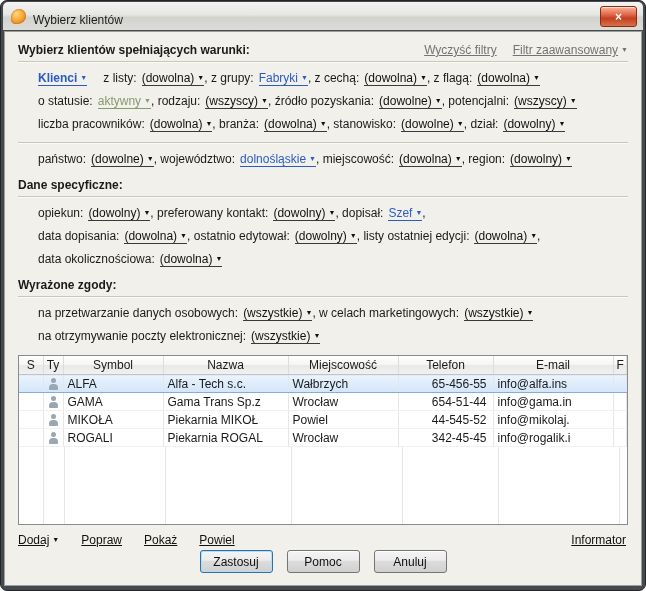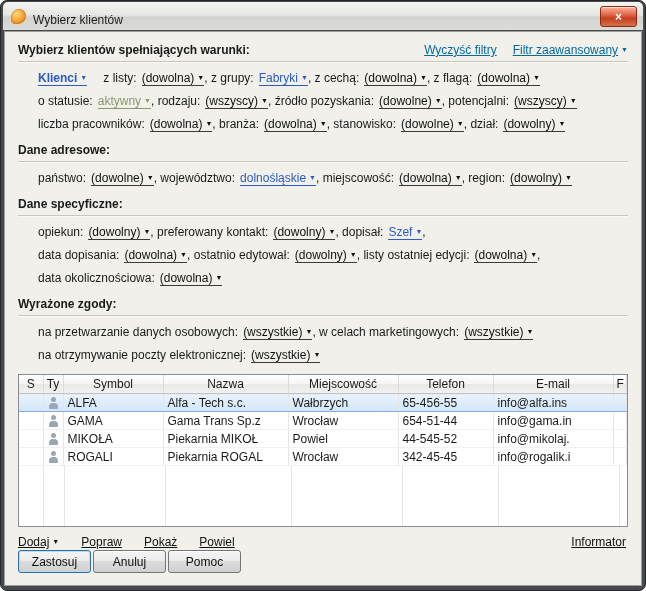--- a/index.html
+++ b/index.html
@@ -30,51 +30,51 @@
 
   .row{margin:0 0 7px 20px;line-height:15px;white-space:nowrap;}
   .lbl{margin-right:5px;}
   .lbl.ml{margin-left:16px;}
   .comma{margin:0;}
   .dd{color:#111;border-bottom:1px solid #3a3a3a;cursor:pointer;white-space:nowrap;text-decoration:none;}
   .dd .arr{font-size:7px;margin-left:3px;vertical-align:2px;}
   .dd.blue{color:#2b5cc4;border-bottom-color:#2b5cc4;}
   .dd.strong{font-weight:bold;}
   .dd.olive{color:#879a70;border-bottom-color:#879a70;}
-  .head-links a{color:#0369a1;cursor:pointer;}
+  .head-links a{color:#737373;cursor:pointer;}
   .hlink-text{text-decoration:underline;}
   .head-links .gap{margin-left:16px;}
   .head-links .arr{font-size:7px;margin-left:3px;vertical-align:2px;text-decoration:none;}
 
   .grid{margin-top:4px;border:1px solid #878c91;background:#fff;height:168px;
     display:flex;flex-direction:column;overflow:hidden;}
   .grid table{border-collapse:collapse;table-layout:fixed;width:100%;font-size:12px;}
   .grid th{height:18px;font-weight:normal;text-align:center;padding:0 3px;
     background:linear-gradient(#ffffff,#f5f5f4 50%,#e9e9e8 51%,#f0f0ef);
     border-right:1px solid #dcdcdc;border-bottom:1px solid #c3c3c3;
     overflow:hidden;white-space:nowrap;cursor:pointer;}
   .grid td{height:17px;padding:0 4px;border-right:1px solid #e6e6e6;border-bottom:1px solid #f1f1f1;
     overflow:hidden;white-space:nowrap;}
   .grid tr.sel td{background:linear-gradient(#eaf3fd,#d2e6f9);
     border-top:1px solid #84acdd;border-bottom:1px solid #84acdd;margin-top:8px;}
-  .grid td.num{padding-right:6px;}
+  .grid td.num{text-align:right;padding-right:6px;}
   .grid-fill{flex:1;display:flex;}
   .gf{border-right:1px solid #e6e6e6;height:100%;}
   .person-icon{position:relative;display:inline-block;width:11px;height:12px;vertical-align:-2px;}
   .person-icon::before{content:"";position:absolute;top:0;left:3px;width:5px;height:5px;border-radius:50%;background:#9aa6b2;}
   .person-icon::after{content:"";position:absolute;bottom:0;left:1px;width:9px;height:6px;border-radius:4px 4px 1px 1px;background:#9aa6b2;}
 
   .footer-links{display:flex;align-items:center;margin-top:7px;line-height:15px;}
   .footer-links a{color:#111;cursor:pointer;margin-right:22px;text-decoration:none;}
   .flink-text{text-decoration:underline;}
   .footer-links .arr{font-size:7px;margin-left:3px;vertical-align:2px;}
   .footer-links .spacer{flex:1;}
   .footer-links a.last{margin-right:2px;}
 
-  .button-row{margin-top:auto;display:flex;justify-content:flex-start;gap:2px;}
+  .button-row{margin-top:auto;display:flex;justify-content:center;gap:14px;}
   .btn{min-width:73px;height:23px;padding:0 10px;font-family:"Liberation Sans","DejaVu Sans",sans-serif;
     font-size:12px;color:#111;border:1px solid #757575;border-radius:3px;
     background:linear-gradient(#f4f4f4,#ececec 45%,#dddddd 46%,#d0d0d0);
     box-shadow:inset 0 1px 0 #ffffff;cursor:pointer;}
   .btn.default{border-color:#2f6fa5;box-shadow:inset 0 0 0 1px #b8dcf0,inset 0 1px 0 #eaf6fd;}
 </style>
 </head>
 <body>
 
 <div class="window">
@@ -93,23 +93,20 @@
       <span class="head-links"><a><span class="hlink-text">Wyczyść filtry</span></a><a class="gap"><span class="hlink-text">Filtr zaawansowany</span><span class="arr">▼</span></a></span>
     </div>
     <div class="sep"></div>
 
     <div class="row"><a class="dd blue strong"><span>Klienci</span><span class="arr">▼</span></a><span class="lbl ml">z listy:</span><a class="dd"><span>(dowolna)</span><span class="arr">▼</span></a><span class="lbl">, z grupy:</span><a class="dd blue"><span>Fabryki</span><span class="arr">▼</span></a><span class="lbl">, z cechą:</span><a class="dd"><span>(dowolna)</span><span class="arr">▼</span></a><span class="lbl">, z flagą:</span><a class="dd"><span>(dowolna)</span><span class="arr">▼</span></a></div>
 
     <div class="row"><span class="lbl">o statusie:</span><a class="dd olive"><span>aktywny</span><span class="arr">▼</span></a><span class="lbl">, rodzaju:</span><a class="dd"><span>(wszyscy)</span><span class="arr">▼</span></a><span class="lbl">, źródło pozyskania:</span><a class="dd"><span>(dowolne)</span><span class="arr">▼</span></a><span class="lbl">, potencjalni:</span><a class="dd"><span>(wszyscy)</span><span class="arr">▼</span></a></div>
 
     <div class="row"><span class="lbl">liczba pracowników:</span><a class="dd"><span>(dowolna)</span><span class="arr">▼</span></a><span class="lbl">, branża:</span><a class="dd"><span>(dowolna)</span><span class="arr">▼</span></a><span class="lbl">, stanowisko:</span><a class="dd"><span>(dowolne)</span><span class="arr">▼</span></a><span class="lbl">, dział:</span><a class="dd"><span>(dowolny)</span><span class="arr">▼</span></a></div>
 
-    <div class="sec-head mt">
-      <span class="sec-title">Dane adresowe:</span>
-    </div>
     <div class="sep"></div>
 
     <div class="row"><span class="lbl">państwo:</span><a class="dd"><span>(dowolne)</span><span class="arr">▼</span></a><span class="lbl">, województwo:</span><a class="dd blue"><span>dolnośląskie</span><span class="arr">▼</span></a><span class="lbl">, miejscowość:</span><a class="dd"><span>(dowolna)</span><span class="arr">▼</span></a><span class="lbl">, region:</span><a class="dd"><span>(dowolny)</span><span class="arr">▼</span></a></div>
 
     <div class="sec-head mt">
       <span class="sec-title">Dane specyficzne:</span>
     </div>
     <div class="sep"></div>
 
     <div class="row"><span class="lbl">opiekun:</span><a class="dd"><span>(dowolny)</span><span class="arr">▼</span></a><span class="lbl">, preferowany kontakt:</span><a class="dd"><span>(dowolny)</span><span class="arr">▼</span></a><span class="lbl">, dopisał:</span><a class="dd blue"><span>Szef</span><span class="arr">▼</span></a><span class="comma">,</span></div>
@@ -209,18 +206,18 @@
       <a><span class="flink-text">Dodaj</span><span class="arr">▼</span></a>
       <a><span class="flink-text">Popraw</span></a>
       <a><span class="flink-text">Pokaż</span></a>
       <a><span class="flink-text">Powiel</span></a>
       <span class="spacer"></span>
       <a class="last"><span class="flink-text">Informator</span></a>
     </div>
 
     <div class="button-row">
       <button class="btn default">Zastosuj</button>
+      <button class="btn">Pomoc</button>
       <button class="btn">Anuluj</button>
-      <button class="btn">Pomoc</button>
     </div>
 
   </div>
 </div>
 
 </body></html>

